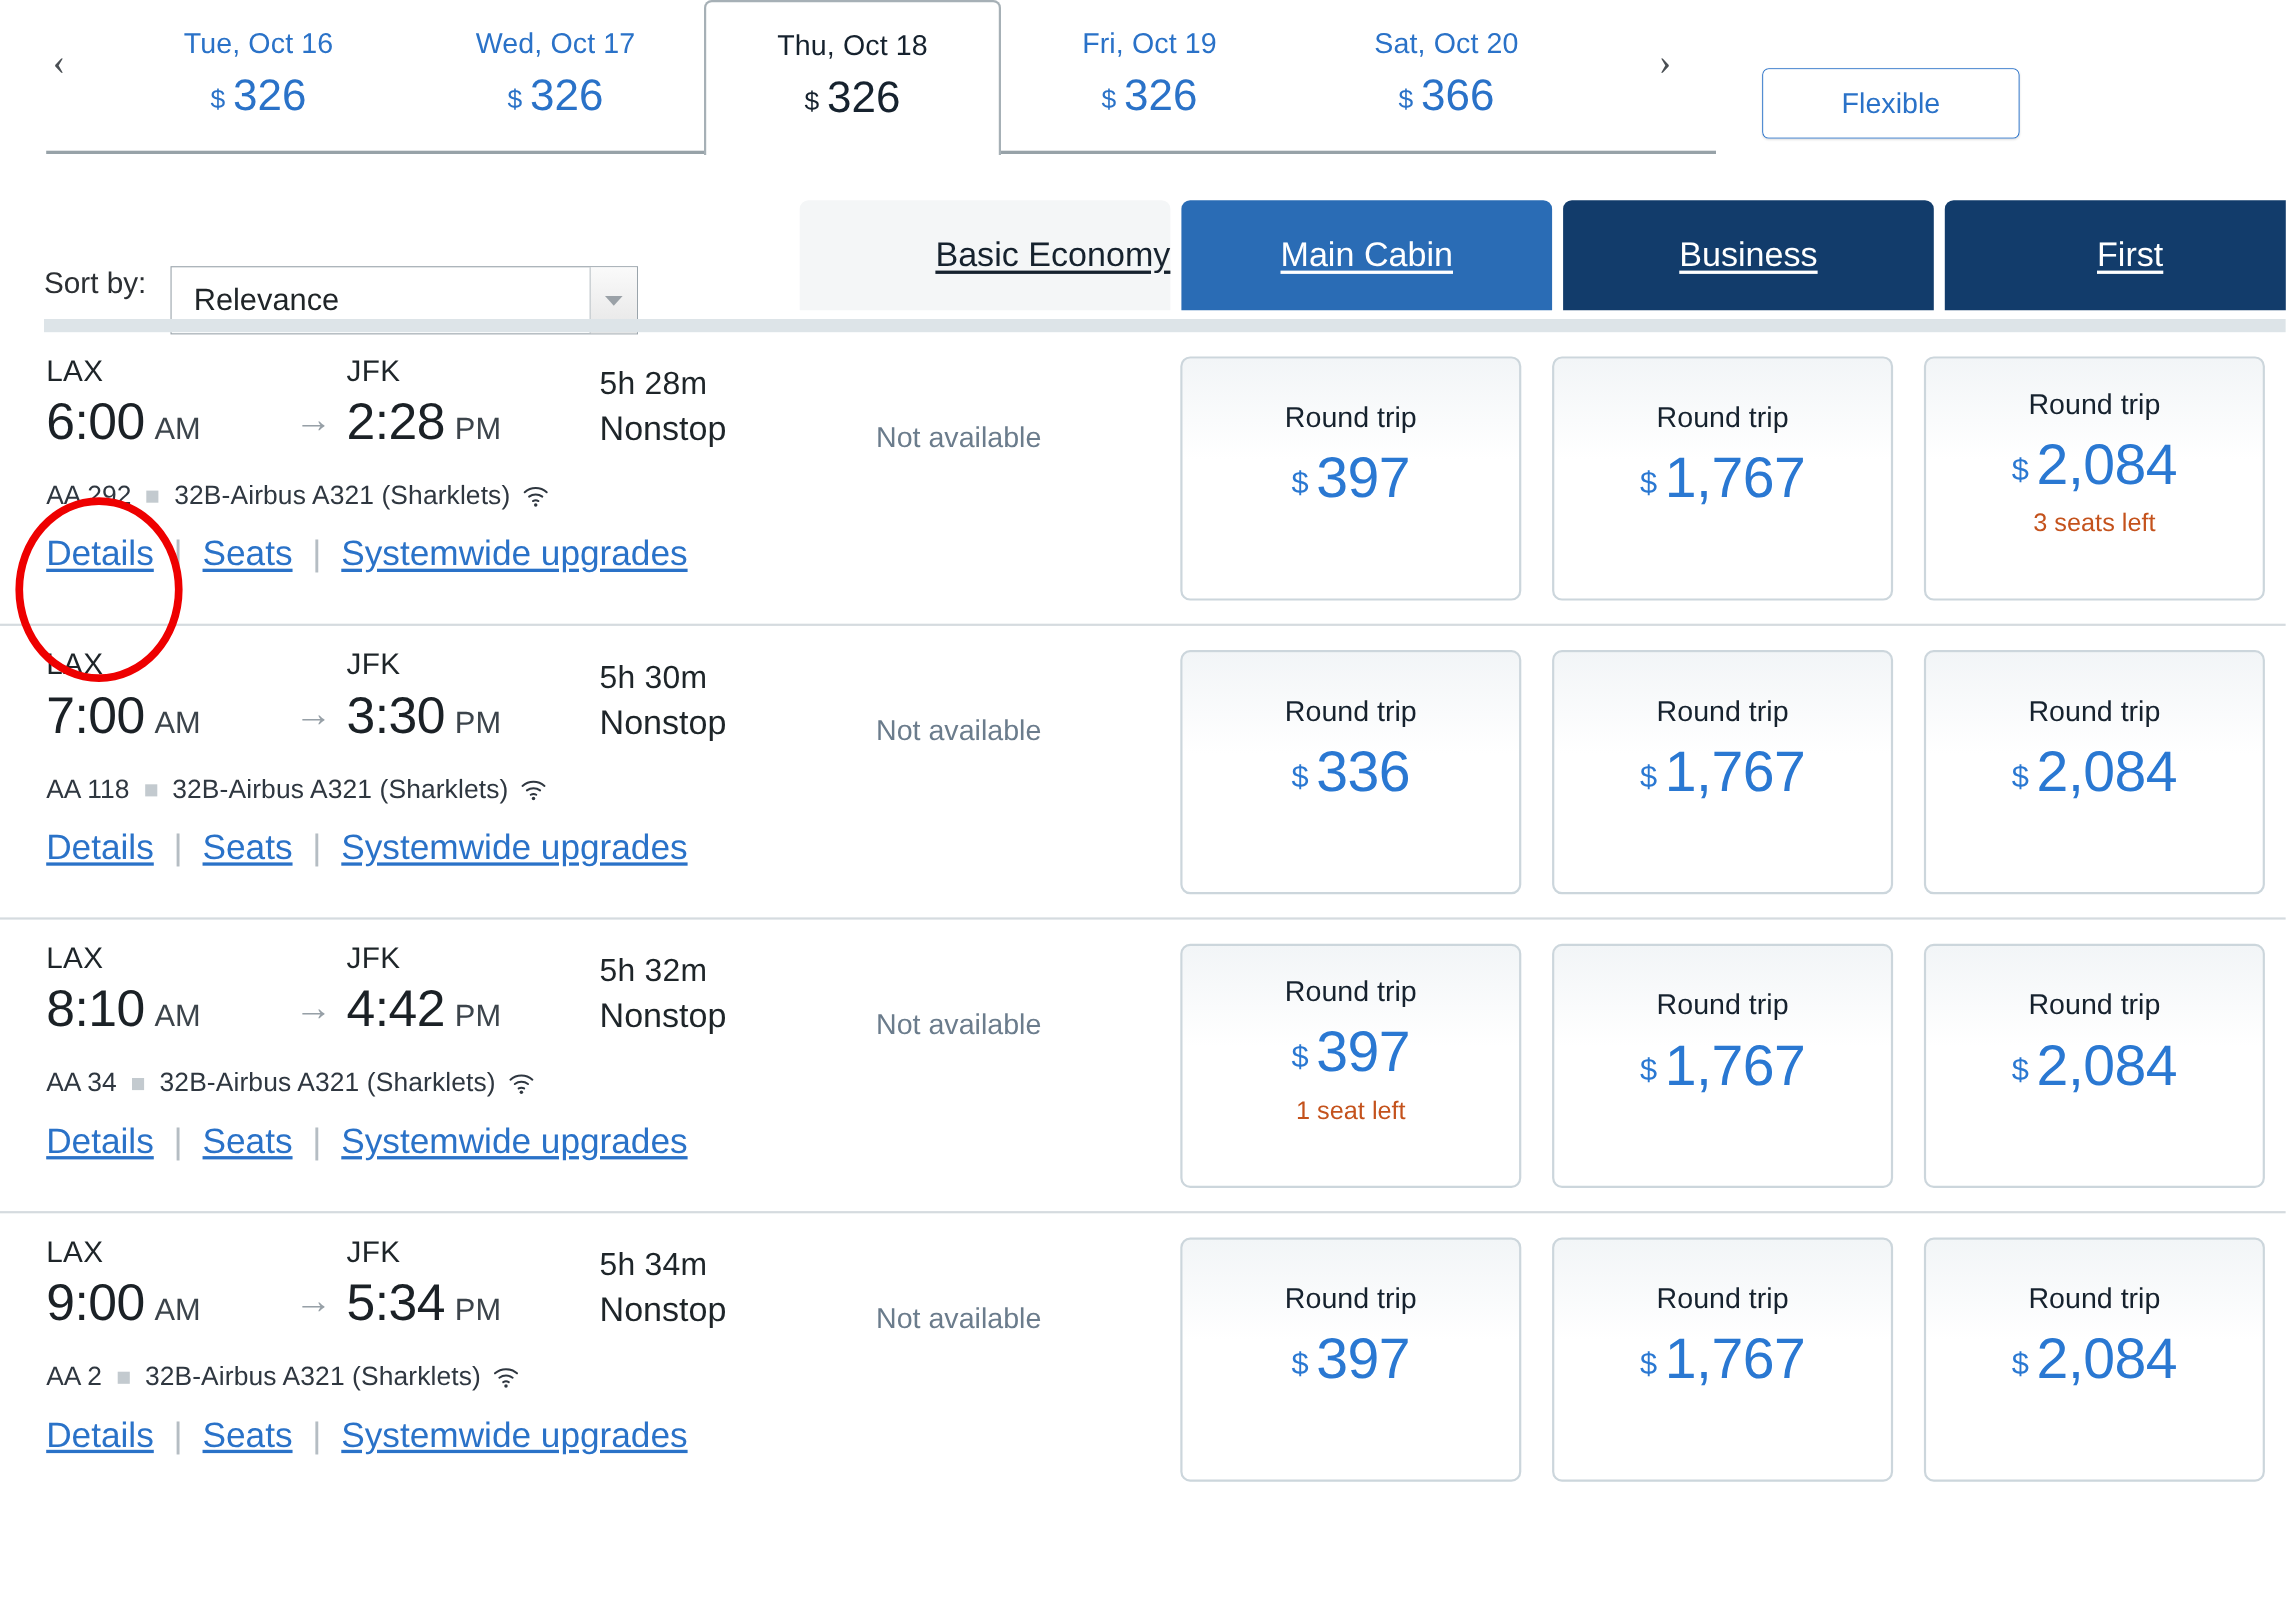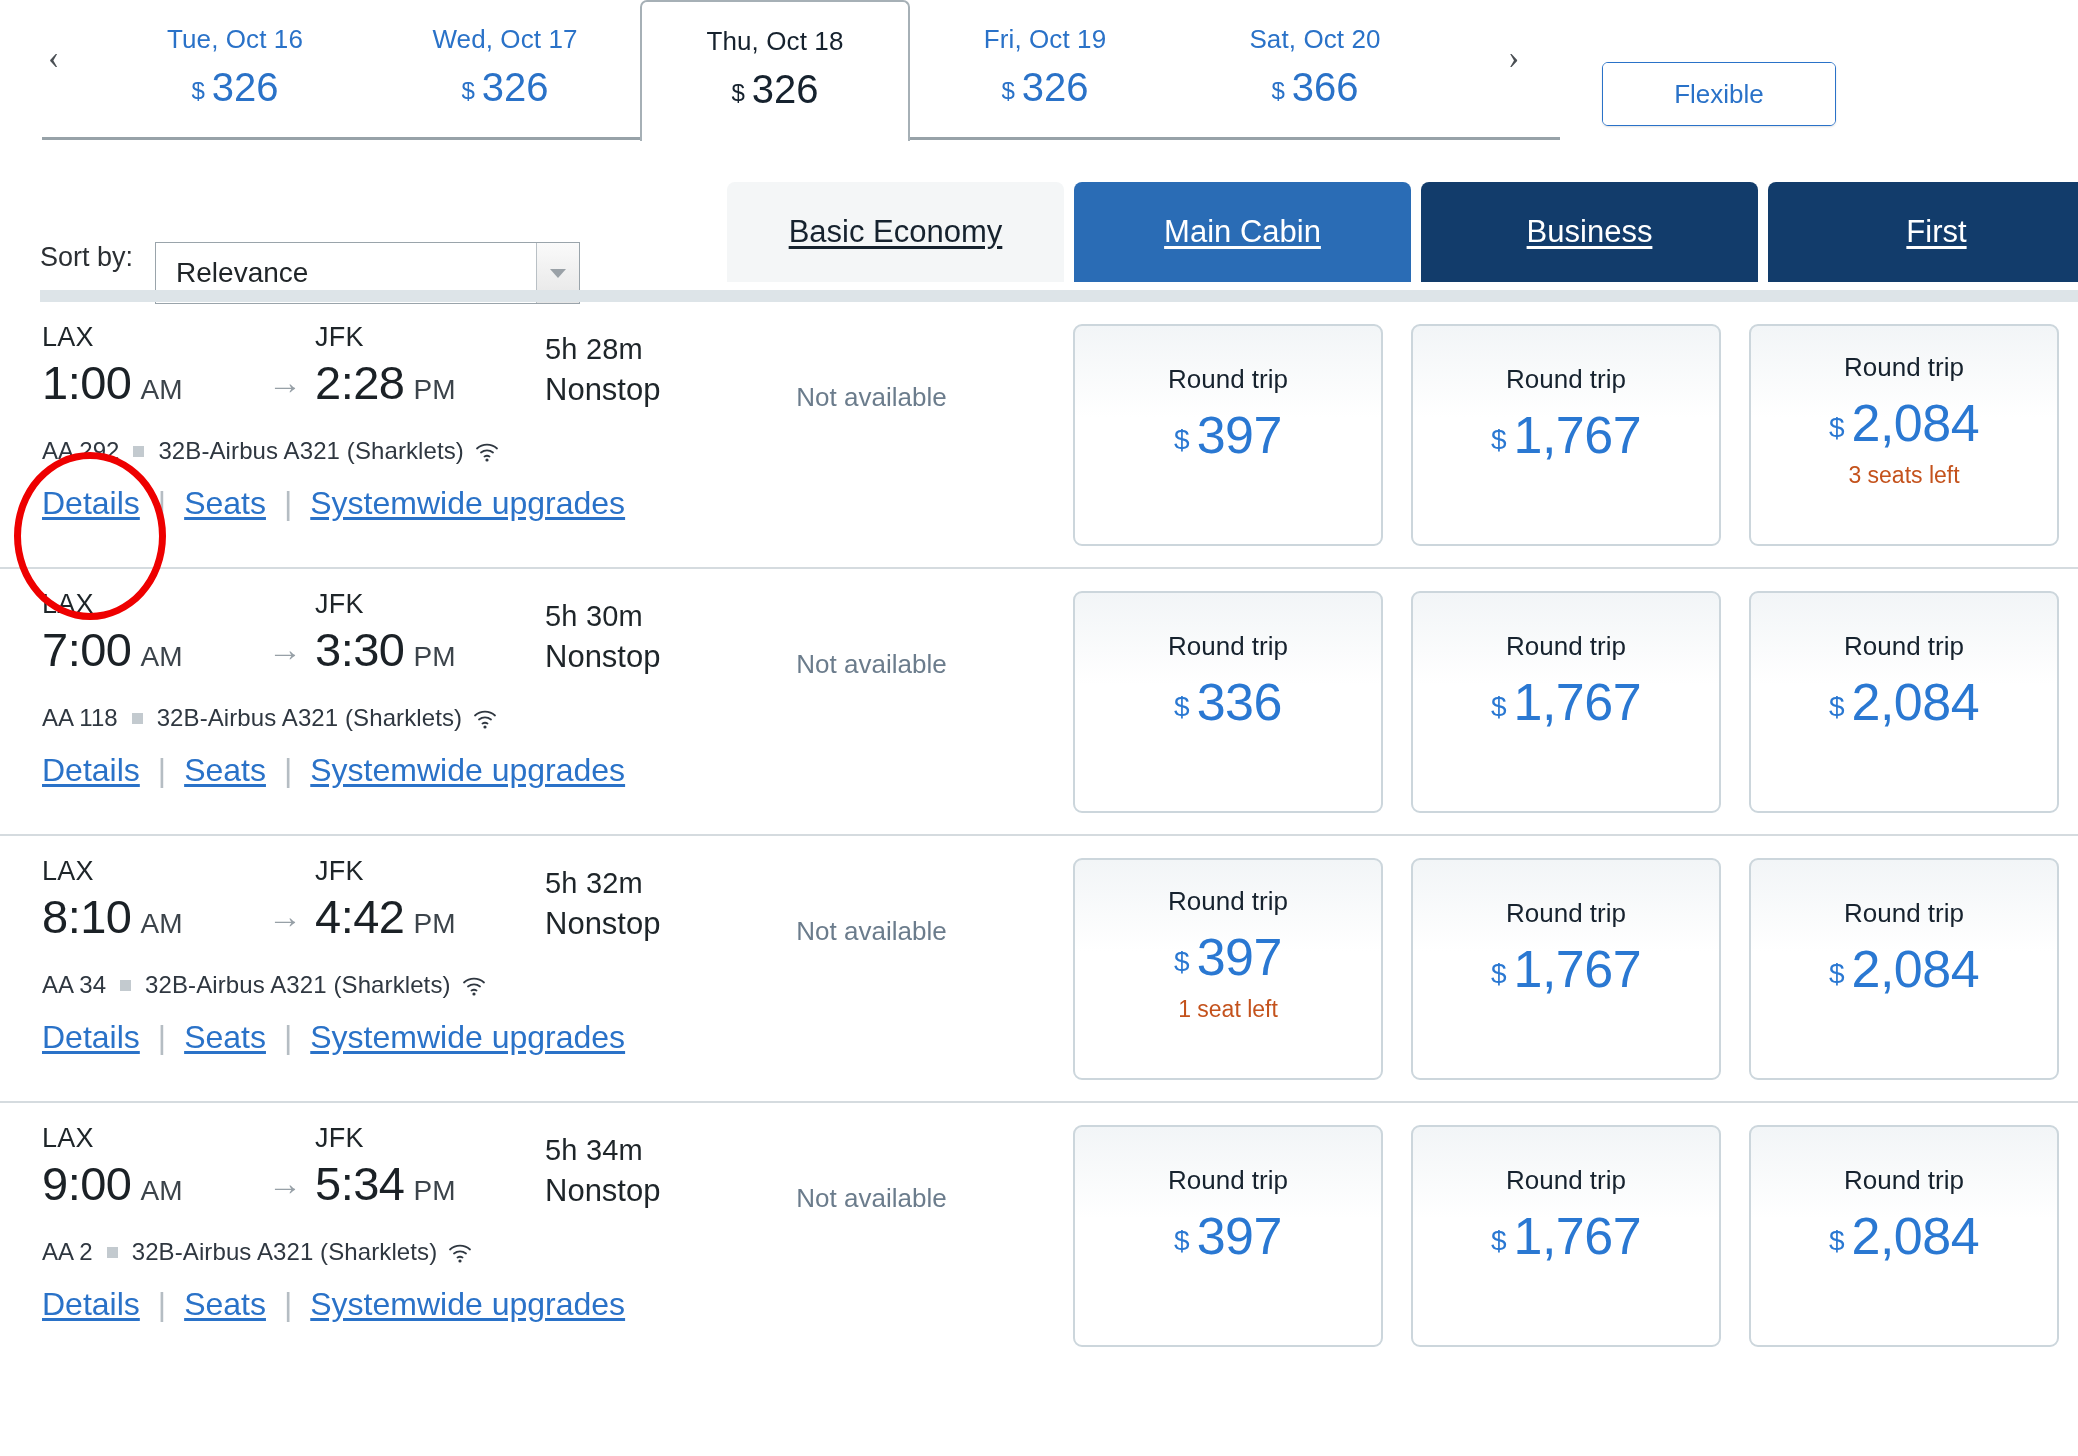--- a/index.html
+++ b/index.html
@@ -107,21 +107,21 @@
   .cabintabs { position: absolute; left: 727px; top: 0; display: flex; }
   .ctab {
     width: 337px; height: 100px;
     display: flex; align-items: center; justify-content: center;
     border-radius: 8px 8px 0 0; cursor: pointer;
     margin-right: 10px; position: relative;
   }
   .ctab span {
     font-size: 31px; text-decoration: underline; text-underline-offset: 4px;
   }
-  .ctab.be { background: #f4f6f7; }
+  .ctab.be { background: #f4f6f7; justify-content: flex-end; }
   .ctab.be span { color: #16222e; }
   .ctab.mc { background: #2a6cb5; }
   .ctab.mc span { color: #ffffff; }
   .ctab.bz, .ctab.fi { background: #123c6b; }
   .ctab.bz span, .ctab.fi span { color: #ffffff; }
   .ctab.fi { margin-right: 0; }
   .tabrow-band {
     position: absolute; left: 40px; right: 0; bottom: 0;
     height: 12px; background: #dde4e8;
   }
@@ -286,21 +286,21 @@
     <div class="tabrow-band"></div>
   </div>
 
   <div class="rows" id="flight-rows">
       <div class="frow">
         <div class="finfo">
           <div class="seg-line">
             <div class="seg dep">
               <span class="apt">LAX</span>
               <span class="tm">
-                <span class="hh">1:00</span>
+                <span class="hh">6:00</span>
                 <span class="mer">AM</span>
               </span>
             </div>
             <div class="arrow-mid">→</div>
             <div class="seg arr">
               <span class="apt">JFK</span>
               <span class="tm">
                 <span class="hh">2:28</span>
                 <span class="mer">PM</span>
               </span>

